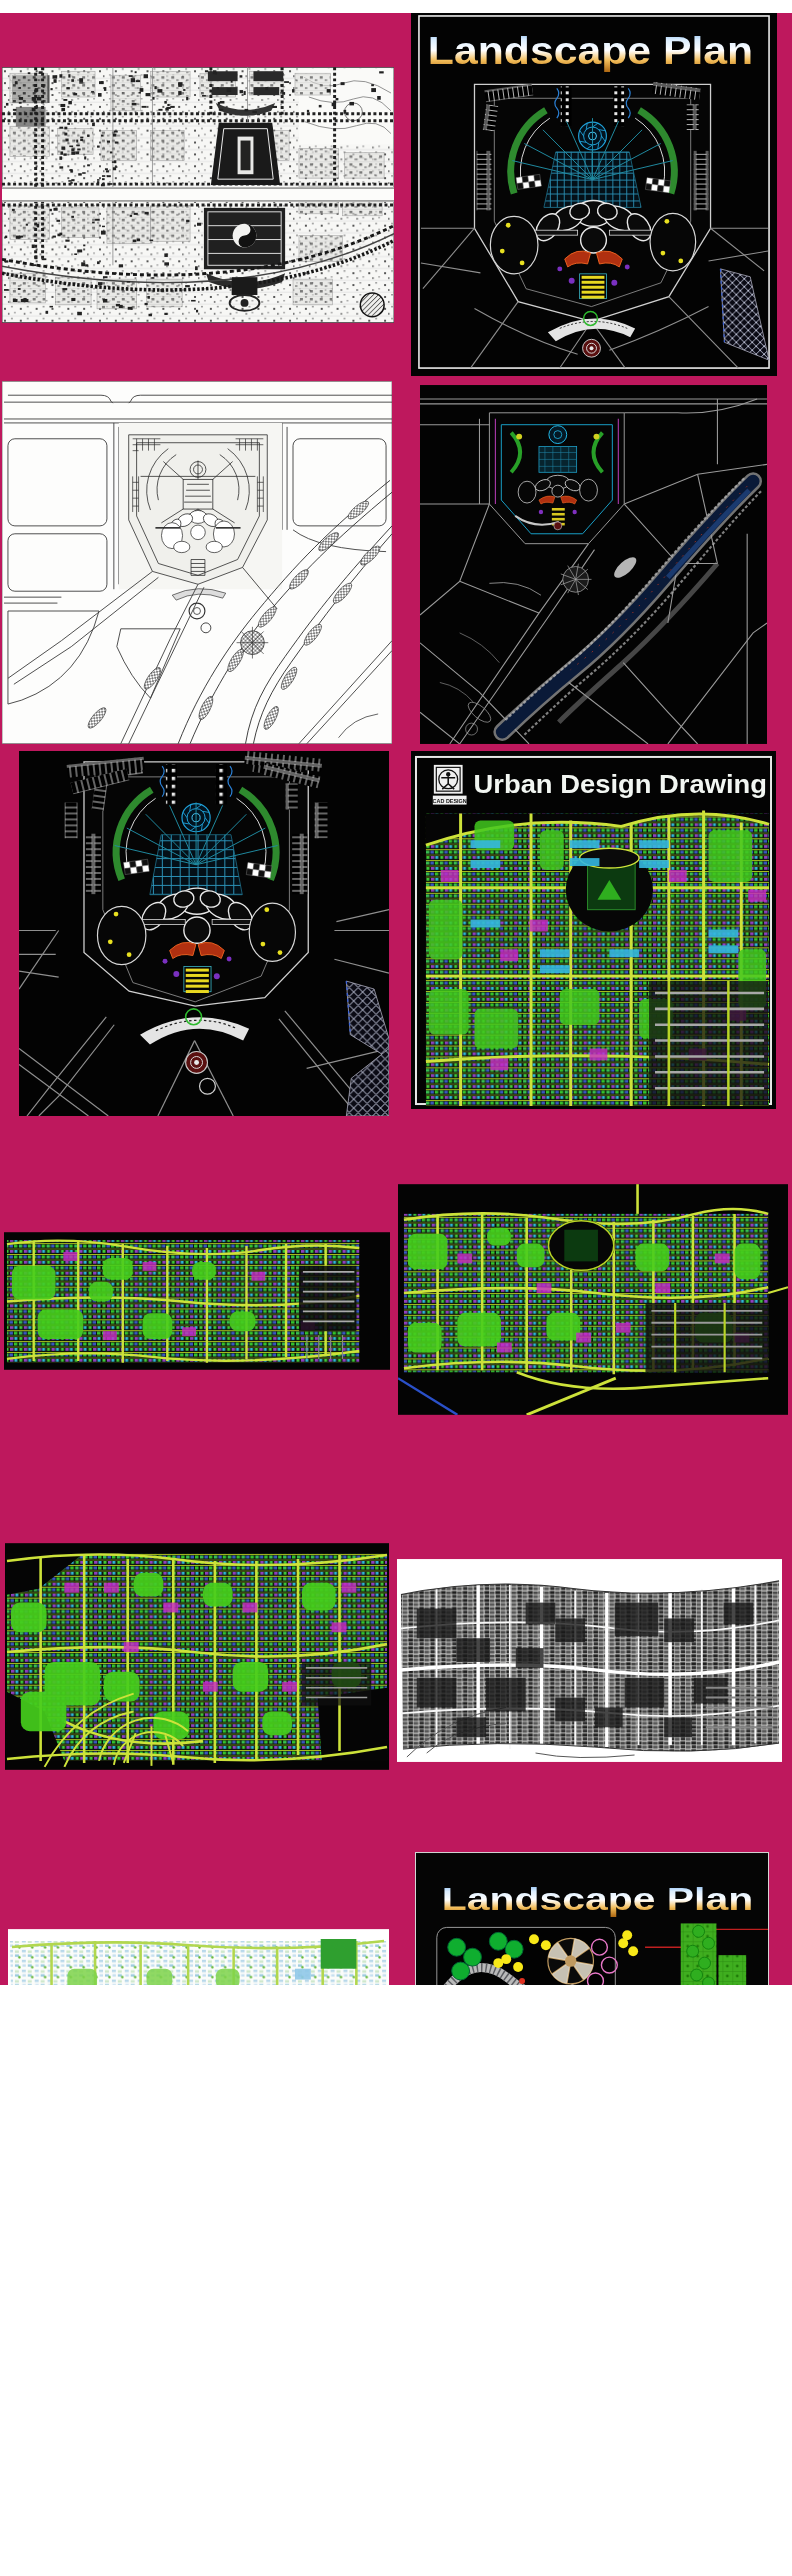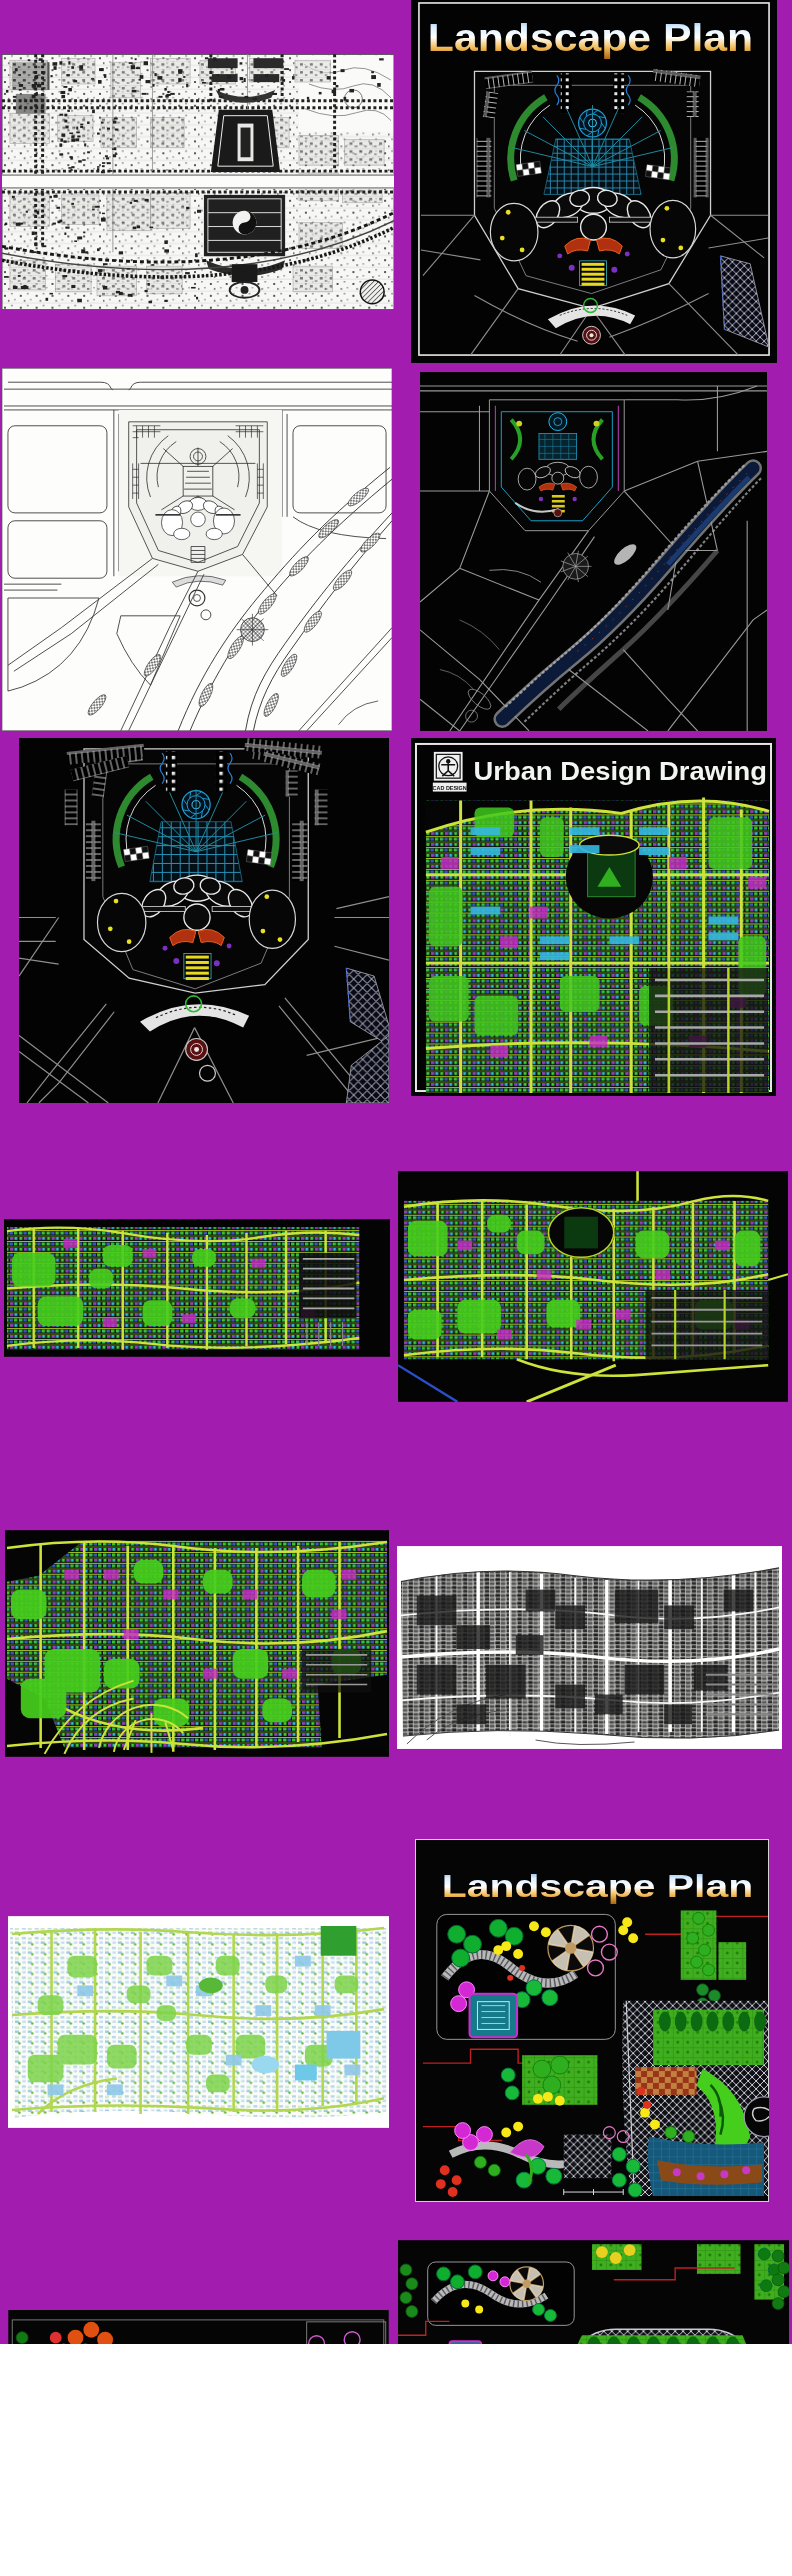--- a/index.html
+++ b/index.html
@@ -1,16 +1,16 @@
 <!DOCTYPE html>
 <html><head>
 <meta charset="utf-8">
 <style>
 html,body{margin:0;padding:0;background:#ffffff;font-family:"Liberation Sans",sans-serif;}
-#page{position:relative;width:793px;height:2344px;background:#a21caf;overflow:hidden;}
+#page{position:relative;width:793px;height:1972px;background:#be185d;overflow:hidden;margin-top:13px;}
 .abs{position:absolute;}
 text{font-family:"Liberation Sans",sans-serif;}
 </style>
 </head>
 <body>
 <div id="page">
 
 <svg class="abs" style="left:2px;top:54px" width="392" height="256" viewBox="0 0 396 258">
 <defs>
 <pattern id="sp1" width="16" height="12" patternUnits="userSpaceOnUse">

